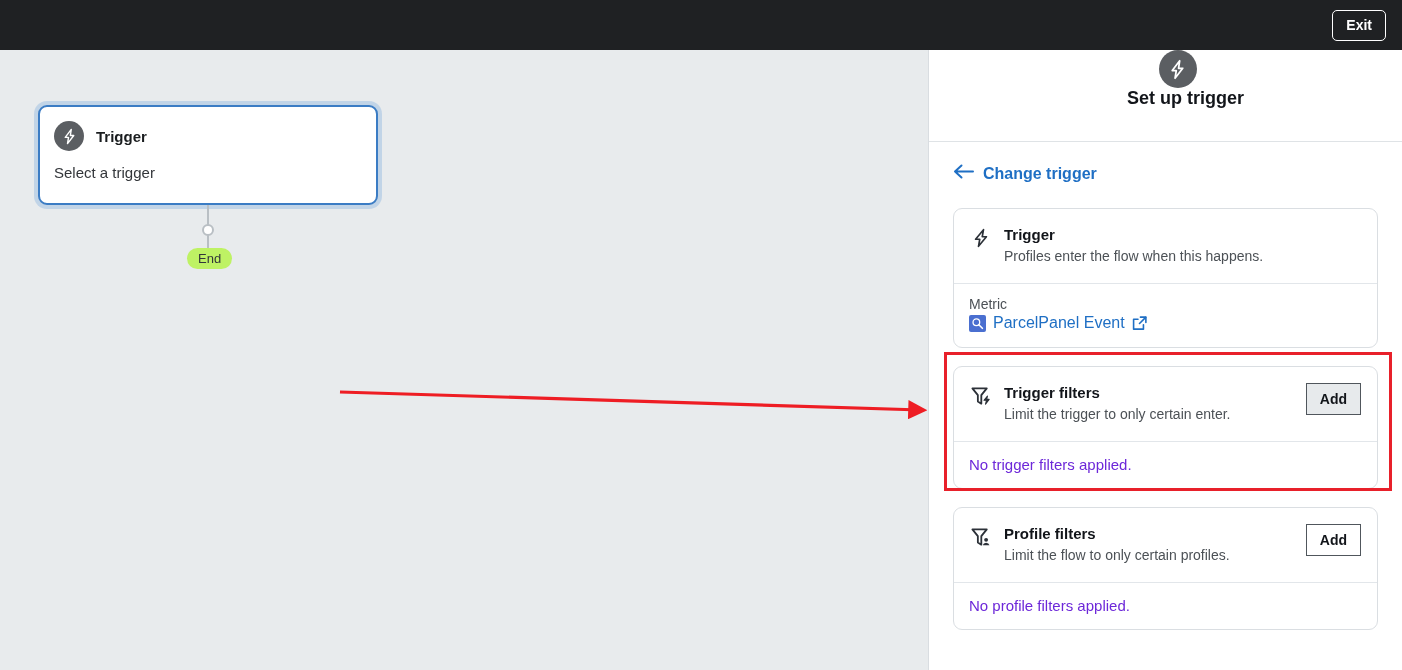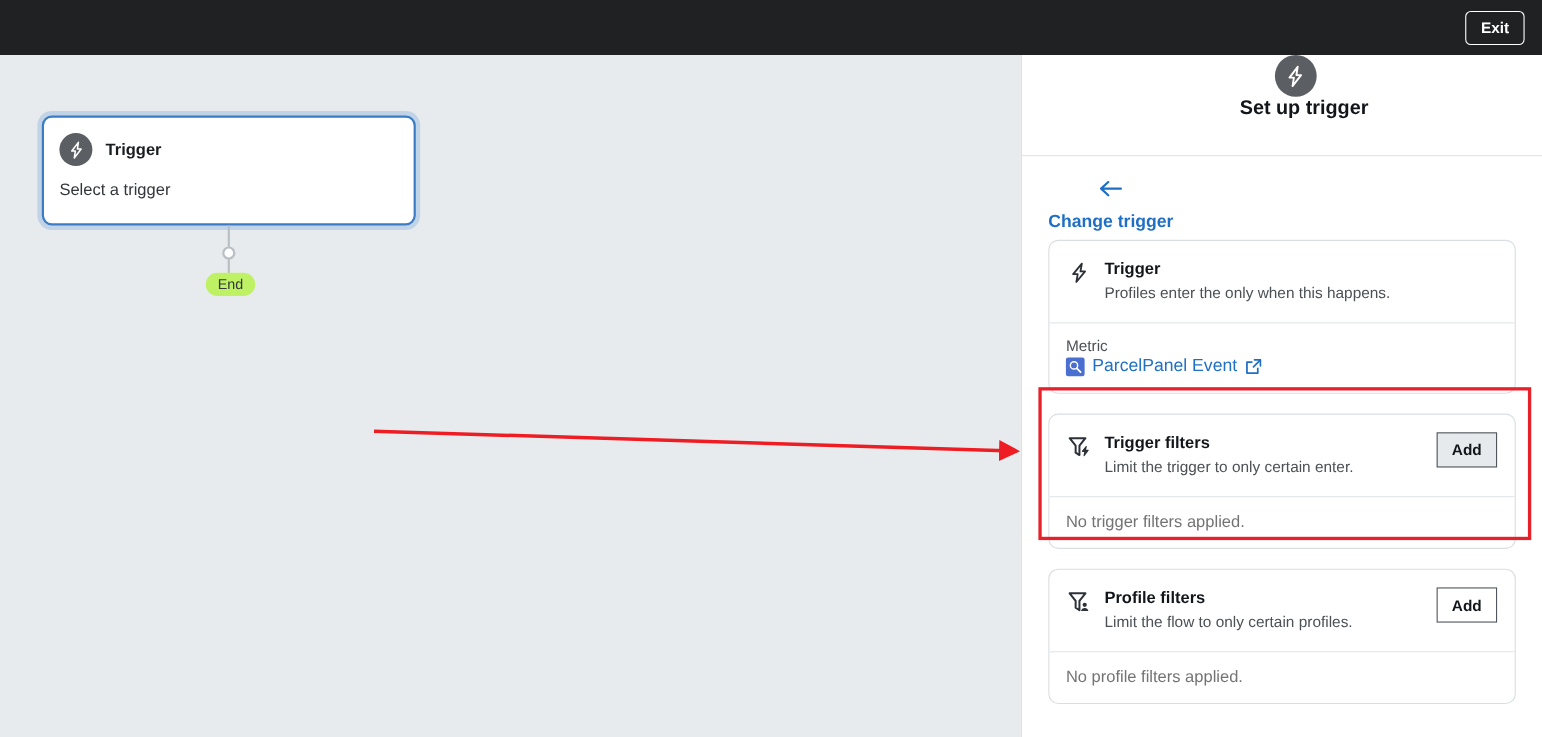--- a/index.html
+++ b/index.html
@@ -172,26 +172,25 @@
     font-weight: 700;
     color: #12151a;
   }
 
   .panel-body {
     padding: 22px 24px 0 24px;
   }
 
   .change-trigger {
     display: flex;
-    align-items: center;
+    align-items: flex-end;
     gap: 9px;
-    margin-bottom: 7px;
+    margin-bottom: 25px;
     cursor: pointer;
     width: fit-content;
-    flex-direction: column;
   }
 
   .change-trigger-label {
     font-size: 16px;
     font-weight: 700;
     color: #1f6fc4;
   }
 
   .card {
     background: #ffffff;
@@ -235,21 +234,21 @@
   }
 
   .card-divider {
     height: 1px;
     background: #e2e6ea;
   }
 
   .card-empty {
     padding: 14px 16px 15px 15px;
     font-size: 15px;
-    color: #737373;
+    color: #6d28d9;
   }
 
   .add-button {
     flex: 0 0 auto;
     min-width: 52px;
     height: 32px;
     padding: 0 13px;
     border: 1px solid #50565c;
     border-radius: 0;
     background: #ffffff;
@@ -370,21 +369,21 @@
 
       <div class="card">
         <div class="card-row">
           <span class="card-icon">
             <svg width="20" height="22" viewBox="0 0 24 24" aria-hidden="true">
               <path d="M15 2 L5.5 13.5 h5 L9 22 L18.5 10.5 h-5 Z" fill="none" stroke="#2c3138" stroke-width="2" stroke-linejoin="round" stroke-linecap="round"></path>
             </svg>
           </span>
           <span class="card-text">
             <span class="card-title">Trigger</span>
-            <span class="card-desc" style="display:block">Profiles enter the only when this happens.</span>
+            <span class="card-desc" style="display:block">Profiles enter the flow when this happens.</span>
           </span>
         </div>
         <div class="card-divider"></div>
         <div class="metric-block">
           <div class="metric-label">Metric</div>
           <div class="metric-value-row">
             <span class="metric-magnifier">
               <svg width="13" height="13" viewBox="0 0 16 16" aria-hidden="true">
                 <circle cx="6.6" cy="6.4" r="4.1" fill="none" stroke="#ffffff" stroke-width="1.6"></circle>
                 <path d="M9.7 9.6 L14 13.9" stroke="#ffffff" stroke-width="2" stroke-linecap="round"></path>

